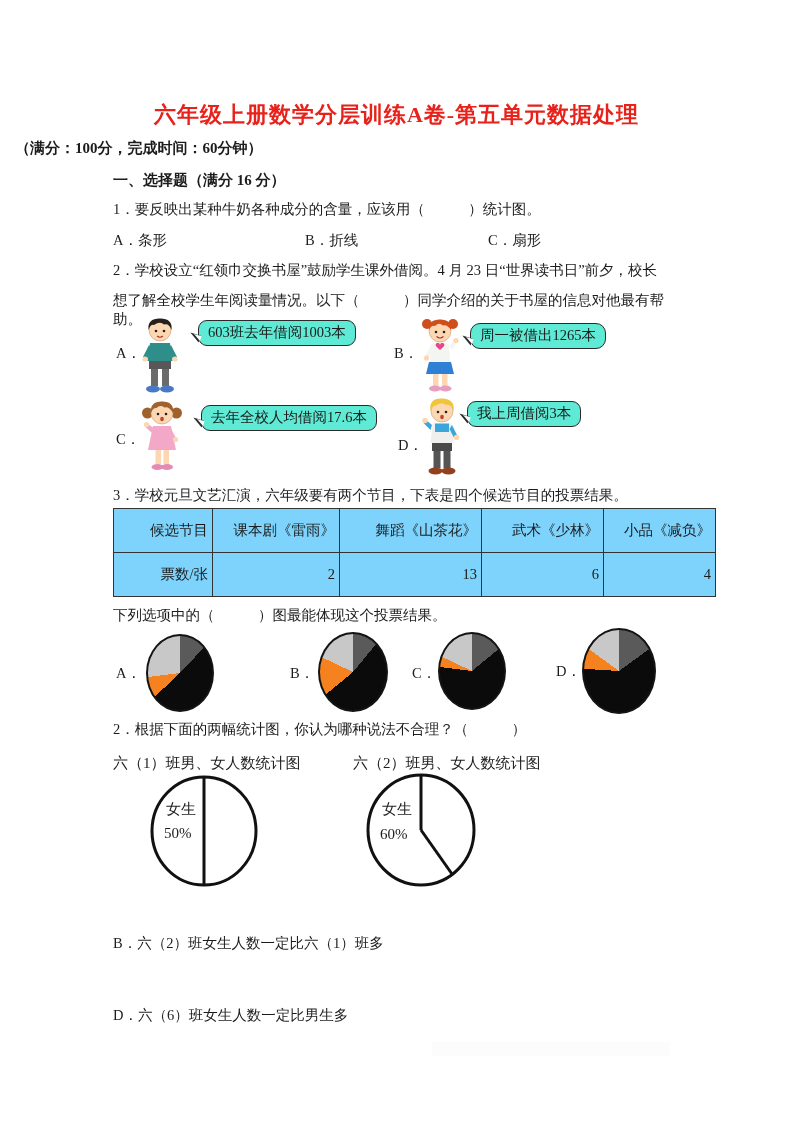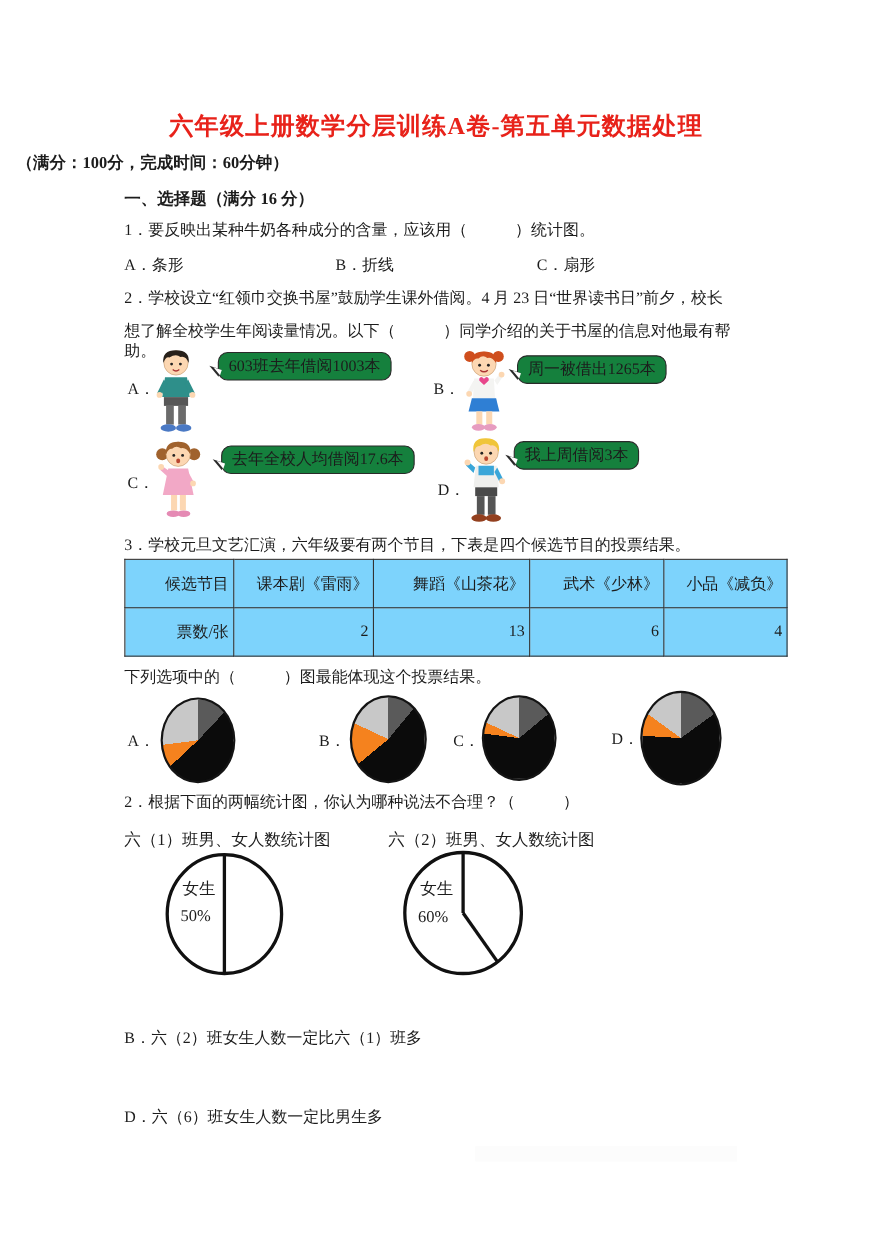--- a/index.html
+++ b/index.html
@@ -15,21 +15,21 @@
   .subtitle{
     width:735px;top:139px;left:0;
     font-size:15px;font-weight:bold;margin-left:15px;
   }
   .section-head{left:113px;top:171px;font-size:15px;font-weight:bold;}
   .qtext{left:113px;font-size:14.5px;width:575px;}
   .optrow{font-size:14.5px;}
   .letter{font-size:14.5px;}
   
   .bubble{
-    border:1.6px solid #2a2a2a;border-radius:9px;background:#15803d;
+    border:1.6px solid #2a2a2a;border-radius:9px;background:#5eead4;
     font-size:14.5px;padding:2px 9px 3px 9px;white-space:nowrap;
   }
   .bubble:before{
     content:"";position:absolute;left:-10px;top:13px;
     border-top:7px solid #2a2a2a;border-left:11px solid transparent;
     transform:rotate(18deg);
   }
   .bubble:after{
     content:"";position:absolute;left:-6px;top:14px;
     border-top:5px solid #ffffff;border-left:8px solid transparent;
@@ -103,21 +103,21 @@
       <path d="M33.5 30 L38 24 L41 26.5 L36 34 Z" fill="#f4f4f2"></path>
       <circle cx="10.5" cy="42" r="2.6" fill="#fcd7b2"></circle>
         <circle cx="40" cy="24.5" r="2.6" fill="#fcd7b2"></circle>
       <path d="M13 46 L35 46 L38 58 L10 58 Z" fill="#2f7fd4"></path>
       <rect x="17" y="58" width="5.5" height="12" fill="#fcd7b2"></rect>
       <rect x="26" y="58" width="5.5" height="12" fill="#fcd7b2"></rect>
       <ellipse cx="19" cy="72.5" rx="6" ry="3" fill="#e79cc0"></ellipse>
       <ellipse cx="29.5" cy="72.5" rx="6" ry="3" fill="#e79cc0"></ellipse>
     </svg>
   </div>
-  <div class="abs bubble" style="left:470px;top:323px;">周一被借出1265本</div>
+  <div class="abs bubble" style="left:470px;top:323px;border-radius:10px;">周一被借出1265本</div>
 
   <div class="abs letter" style="left:116px;top:430px;">C．</div>
   <div class="abs" style="left:138px;top:398px;">
     <svg width="48" height="78" viewBox="0 0 48 78">
       <circle cx="9.5" cy="15" r="5.5" fill="#a0622d"></circle>
         <circle cx="38.5" cy="15" r="5.5" fill="#a0622d"></circle>
       <circle cx="24" cy="15" r="11" fill="#fcd7b2" stroke="#c79b70" stroke-width="0.6"></circle>
       <path d="M13 15 Q11.5 3.5 24 3.5 Q36.5 3.5 35 15 Q31 8 26.5 9.5 Q22 6.5 18.5 10 Q15 9.5 13 15 Z" fill="#a0622d"></path>
       <circle cx="20" cy="16" r="1.3" fill="#222"></circle>
         <circle cx="28" cy="16" r="1.3" fill="#222"></circle>

